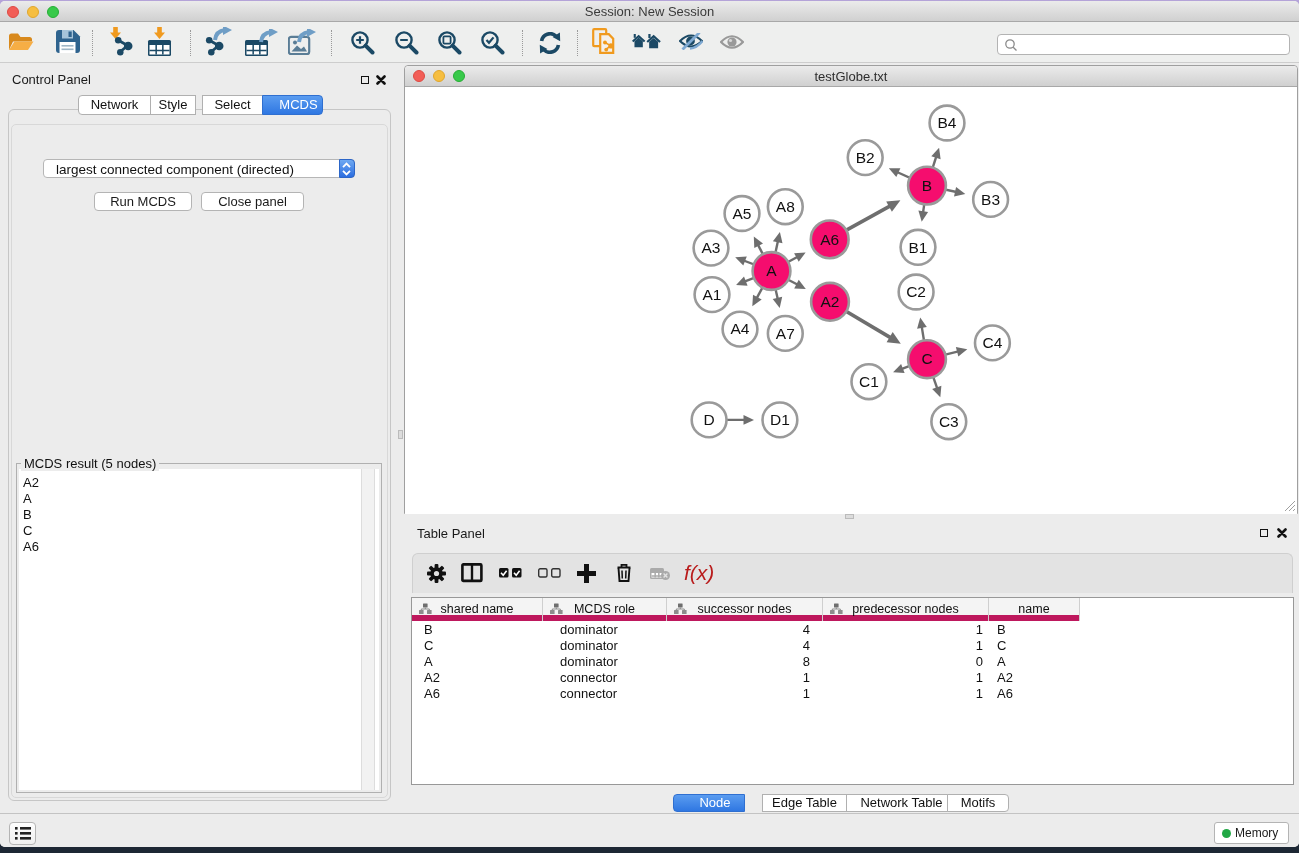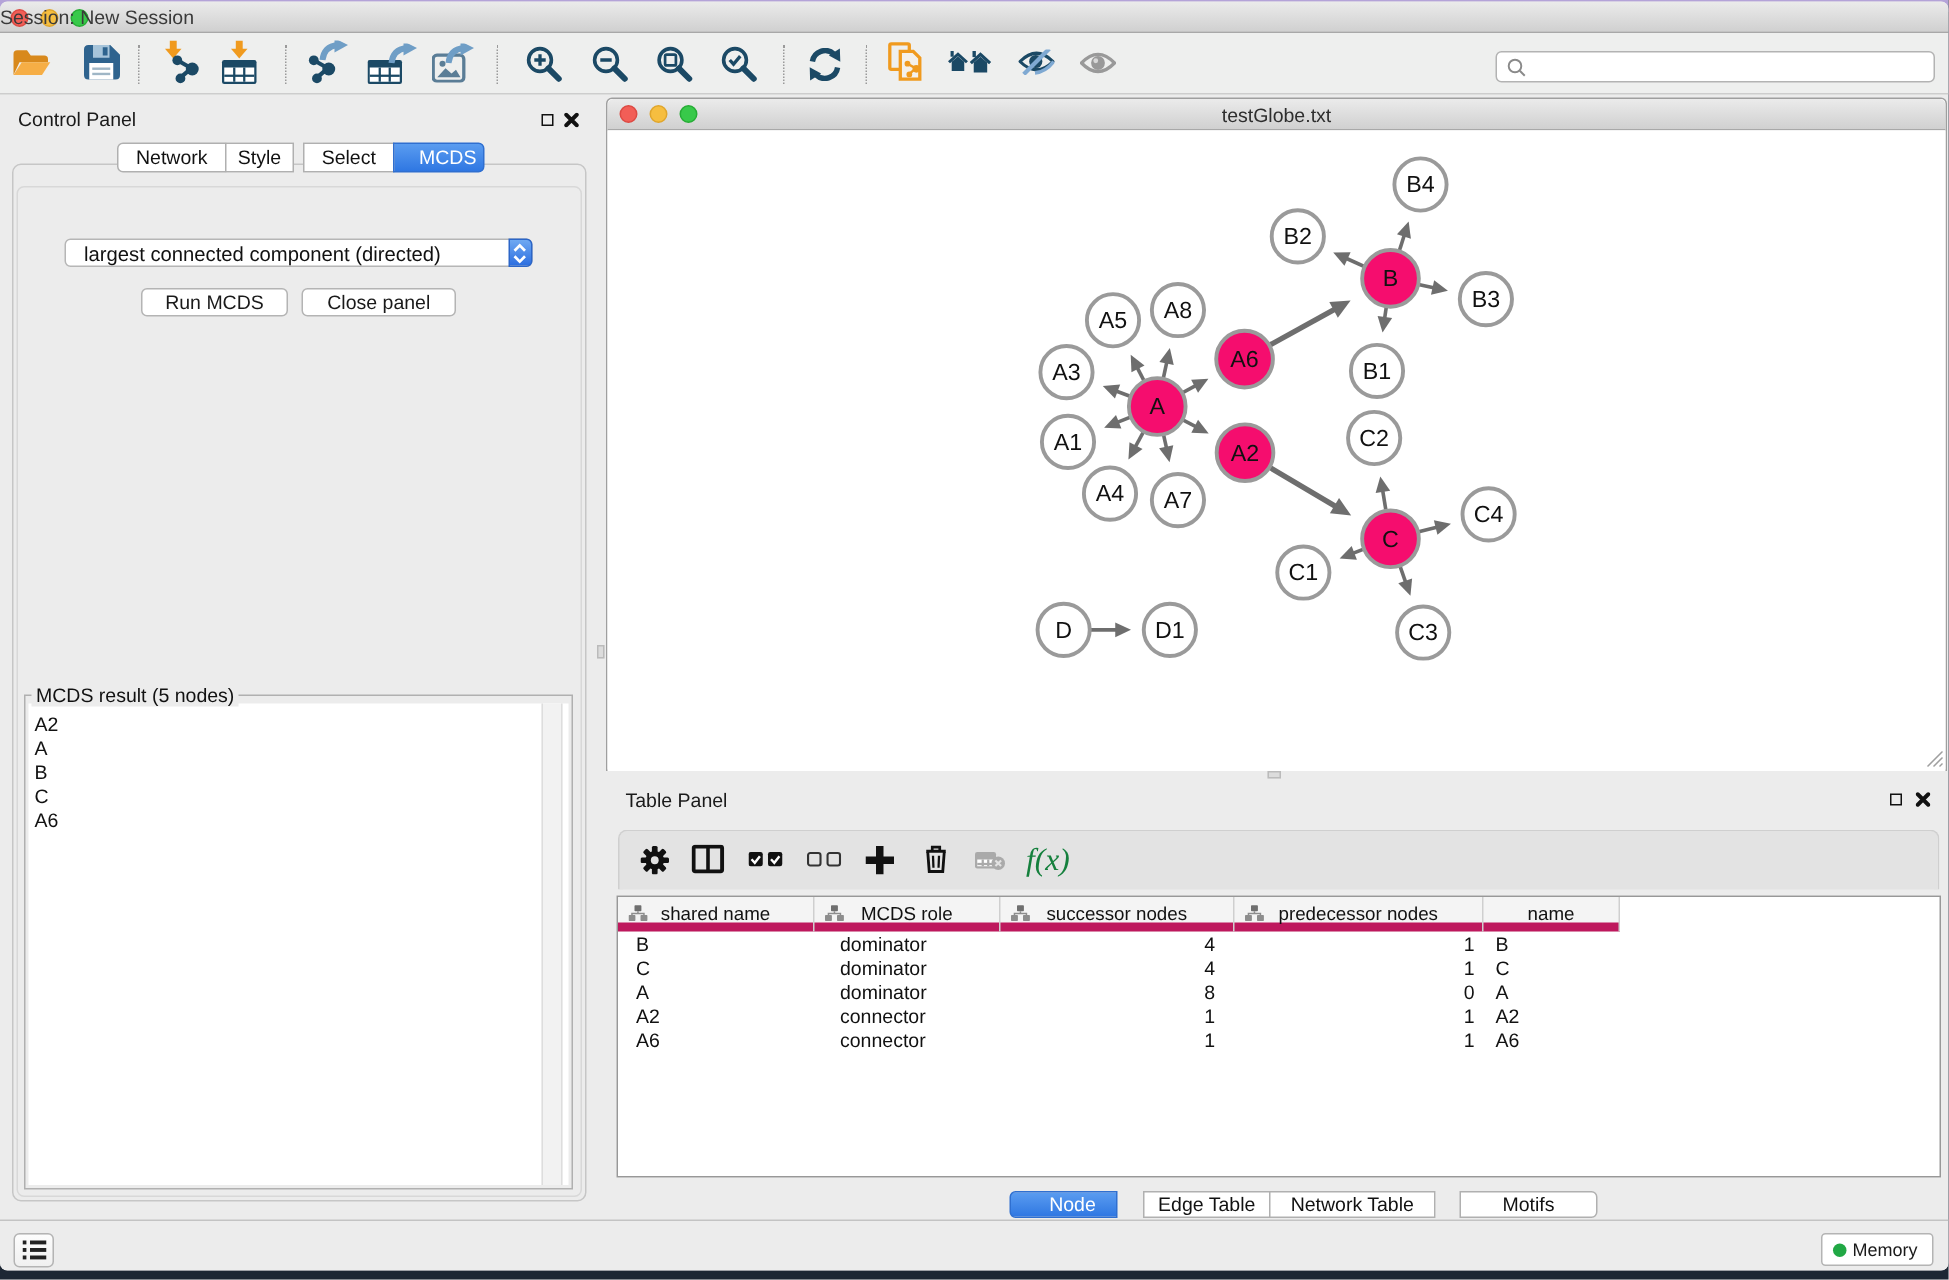--- a/index.html
+++ b/index.html
@@ -14,21 +14,21 @@
 .tab { position:absolute; top:0; height:100%; background:#fff; border:1px solid #b0b0b0;
   font-size:13px; color:#111; text-align:center; line-height:18px; }
 .tab.sel { background:linear-gradient(#5a9cf0,#2f77e2); color:#fff; border-color:#2f6fd0;padding-left:12px; }
 </style></head><body>
 <div class="abs" style="left:0;top:0;width:1299px;height:8px;background:#b4a3d8"></div>
 <div class="abs" style="left:0;top:1px;width:1299px;height:846px;background:#ececec;border-radius:5px 5px 5px 5px;overflow:hidden">
     <div class="win-titlebar abs" style="left:0;top:0;width:1299px;height:21px"></div>
     <div class="tl r" style="left:7px;top:5px"></div>
     <div class="tl y" style="left:27px;top:5px"></div>
     <div class="tl g" style="left:47px;top:5px"></div>
-    <div class="abs" style="left:0;top:3px;width:1299px;font-size:13px;color:#3a3a3a">Session: New Session</div>
+    <div class="abs" style="left:0;top:3px;width:1299px;text-align:center;font-size:13px;color:#3a3a3a">Session: New Session</div>
     <div class="abs" style="left:0;top:21px;width:1299px;height:41px;background:#eeefee;border-bottom:1px solid #cdcdcd">
       <svg style="position:absolute;left:8px;top:9px" width="26" height="21" viewBox="0 0 26 21">
         <path fill="#d8891c" d="M1 19 V5 q0-2.5 2.5-2.5 h6.5 l2.5 3.5 h9 q2.5 0 2.5 2.5 v2 H5 z"></path>
         <path fill="#f6ae45" d="M1 19 L6.5 10.5 h19 L20 19 z"></path>
       </svg>
       <svg style="position:absolute;left:55px;top:7px" width="26" height="25" viewBox="0 0 26 25">
         <path fill="#2e638e" d="M1 4 q0-3 3-3 h14.5 L25 7.5 V21 q0 3-3 3 H4 q-3 0-3-3 z"></path>
         <rect x="7" y="1" width="11" height="8.5" fill="#a6c4da"></rect>
         <rect x="13.5" y="2.5" width="3.2" height="5.5" fill="#2e638e"></rect>
         <rect x="4.5" y="13" width="16" height="11" fill="#ffffff"></rect>
@@ -360,21 +360,21 @@
       <g transform="translate(0,2)">
         <rect x="0" y="0" width="14" height="11" rx="1.5" fill="#aaaaaa"></rect>
         <rect x="1.5" y="5" width="11" height="4.5" fill="#fff"></rect>
         <rect x="4.416666666666666" y="5" width="1.5" height="4.5" fill="#aaaaaa"></rect>
         <rect x="8.083333333333332" y="5" width="1.5" height="4.5" fill="#aaaaaa"></rect>
         <rect x="1.5" y="7.25" width="11" height="1.5" fill="#aaaaaa"></rect>
       </g>
       <circle cx="15.5" cy="9.5" r="4.5" fill="#aaaaaa"></circle>
       <path d="M13.6 7.6 l3.8 3.8 M17.4 7.6 l-3.8 3.8" stroke="#e3e3e3" stroke-width="1.4"></path>
     </svg>
-    <div class="abs" style="left:684px;top:560px;font-family:Liberation Serif, serif;font-style:italic;font-size:21px;color:#15803d">f(x)</div>
+    <div class="abs" style="left:684px;top:560px;font-family:Liberation Sans, sans-serif;font-style:italic;font-size:21px;color:#b91c1c">f(x)</div>
     <div class="abs" style="left:411px;top:596px;width:883px;height:188px;background:#fff;border:1px solid #989898">
       <div style="position:absolute;left:0;top:0;width:668px;height:23px;background:#f4f4f4;border-bottom:6px solid #be185d">
         <div style="position:absolute;left:0px;top:0;width:131px;height:23px;border-right:1px solid #cfcfcf;">
           <div style="position:absolute;left:0;right:0;top:4px;text-align:center;font-size:12.5px;color:#111">shared name</div>
           <svg style="position:absolute;left:7px;top:5px" width="13" height="12" viewBox="0 0 13 12">
             <g fill="#8d8d8d">
               <rect x="4" y="0.5" width="4.6" height="4" rx="0.5" fill="#6f6f6f"></rect>
               <rect x="0" y="7" width="4.6" height="4" rx="0.5"></rect>
               <rect x="8" y="7" width="4.6" height="4" rx="0.5"></rect>
             </g>
@@ -459,21 +459,21 @@
         <span style="position:absolute;left:148px">connector</span>
         <span style="position:absolute;left:255px;width:143px;text-align:right">1</span>
         <span style="position:absolute;left:411px;width:160px;text-align:right">1</span>
         <span style="position:absolute;left:585px">A6</span>
       </div>
     </div>
     <div class="abs" style="left:673px;top:793px;height:18px">
       <div class="tab sel" style="left:0;width:72px;border-radius:4px 0 0 4px;line-height:16px">Node Table</div>
       <div class="tab" style="left:89px;width:85px;line-height:16px">Edge Table</div>
       <div class="tab" style="left:173px;width:111px;line-height:16px">Network Table</div>
-      <div class="tab" style="left:300px;width:92px;border-radius:0 4px 4px 0;line-height:16px">Motifs</div>
+      <div class="tab" style="left:274px;width:62px;border-radius:0 4px 4px 0;line-height:16px">Motifs</div>
     </div>
     <div class="abs" style="left:0;top:812px;width:1299px;height:34px;background:#ececec;border-top:1px solid #c3c3c3"></div>
     <div class="btn" style="left:9px;top:821px;width:27px;height:23px;border-radius:4px;background:linear-gradient(#fdfdfd,#f0f0f0)"></div>
     <svg style="position:absolute;left:15px;top:824px" width="16" height="17" viewBox="0 0 16 17">
       <rect x="0" y="2" width="2.6" height="2.6" fill="#222"></rect>
       <rect x="5" y="2" width="11" height="2.6" fill="#222"></rect>
       <rect x="0" y="7" width="2.6" height="2.6" fill="#222"></rect>
       <rect x="5" y="7" width="11" height="2.6" fill="#222"></rect>
       <rect x="0" y="12" width="2.6" height="2.6" fill="#222"></rect>
       <rect x="5" y="12" width="11" height="2.6" fill="#222"></rect>

